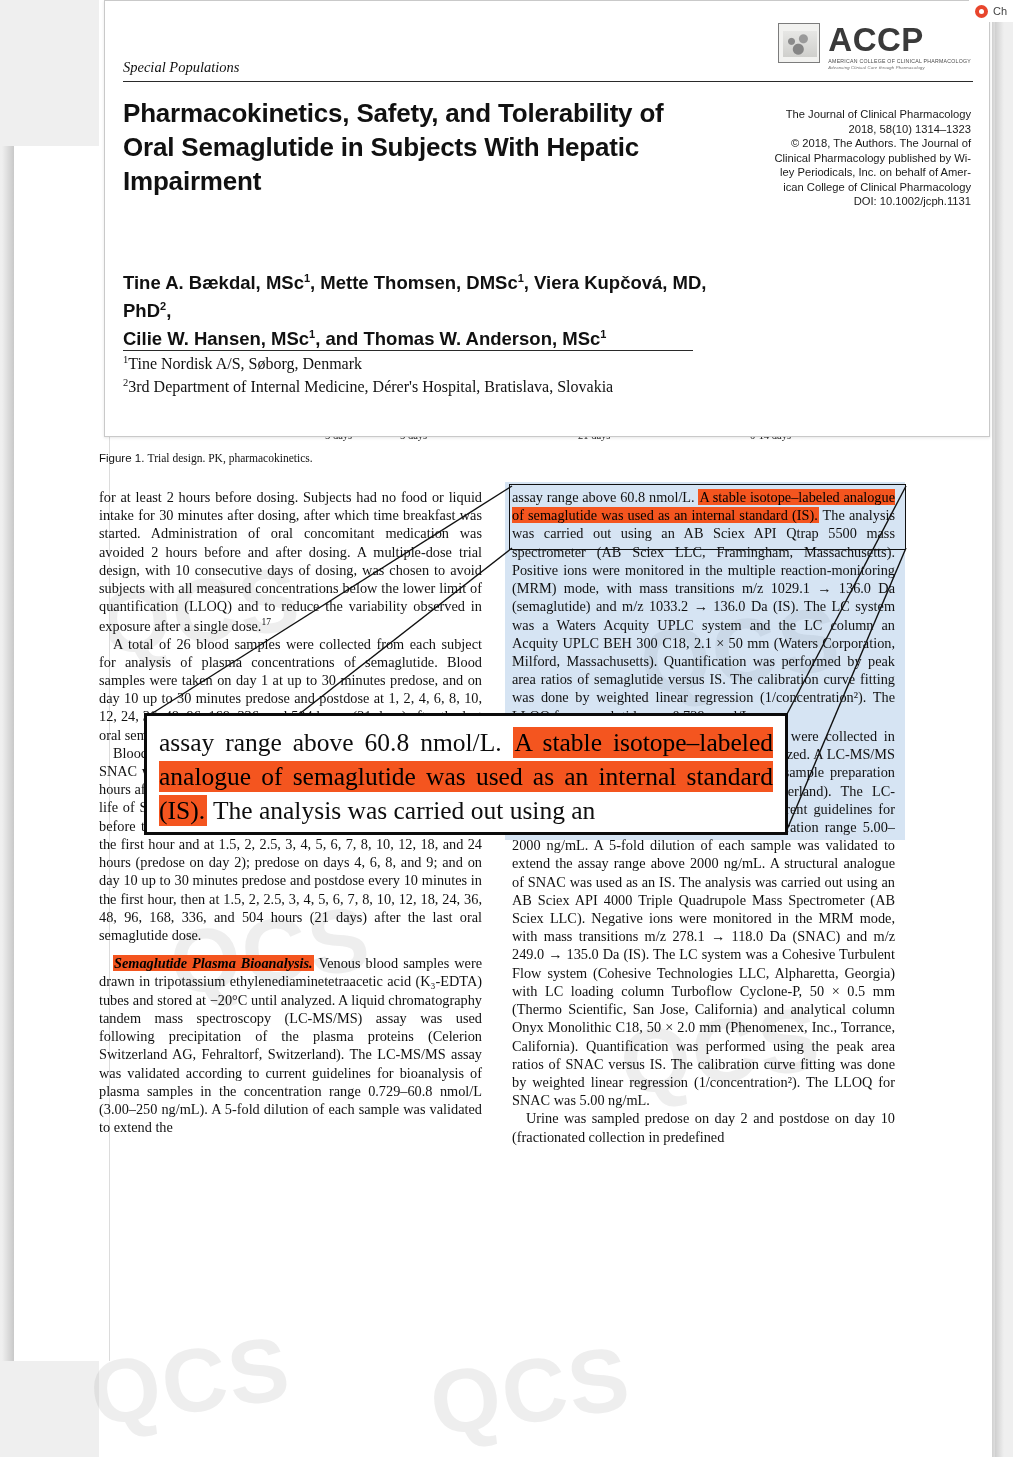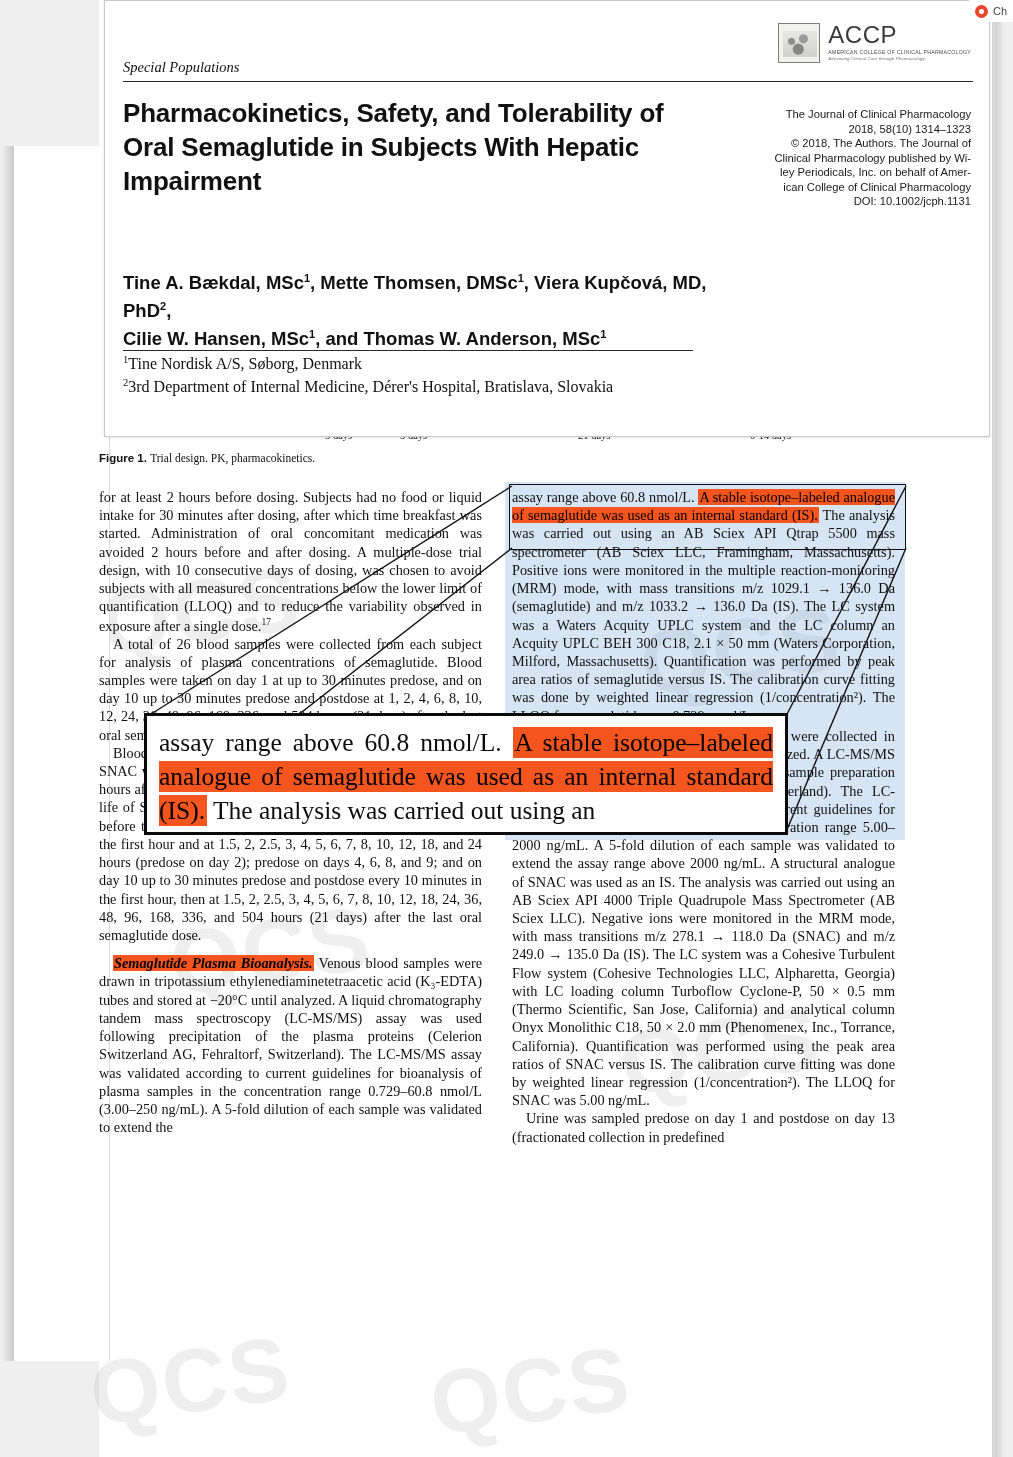--- a/index.html
+++ b/index.html
@@ -89,24 +89,24 @@
     width: 34px; height: 26px;
     background:
       radial-gradient(circle at 25% 40%, #8b8b8b 0 3px, transparent 4px),
       radial-gradient(circle at 60% 30%, #9a9a9a 0 4px, transparent 5px),
       radial-gradient(circle at 45% 70%, #858585 0 5px, transparent 6px),
       linear-gradient(180deg,#e7e7e5,#cfcfcc);
   }
   .accp-text { line-height: 1; }
   .accp-text .big {
     font-family: "Liberation Sans", sans-serif;
-    font-size: 24px;
+    font-size: 33px;
     letter-spacing: 0.5px;
     color: #3a3a3a;
-    font-weight: 400;
+    font-weight: 700;
   }
   .accp-text .sub1 {
     font-family: "Liberation Sans", sans-serif;
     font-size: 5.2px;
     letter-spacing: 0.25px;
     color: #4a4a4a;
     margin-top: 3px;
   }
   .accp-text .sub2 {
     font-family: "Liberation Sans", sans-serif;
@@ -195,21 +195,21 @@
   }
   .fig-ticks span { position: absolute; }
   .fig-caption {
     position: absolute;
     left: 99px; top: 452px;
     z-index: 5;
     font-family: "Liberation Sans", sans-serif;
     font-size: 11.5px;
     color: #111;
   }
-  .fig-caption b { font-weight: bold; }
+  .fig-caption b { font-weight: normal; }
   .fig-caption .cap-txt { font-family: "Liberation Serif", serif; font-size: 11.5px; }
 
   
   .col {
     position: absolute;
     top: 488px;
     width: 383px;
     font-family: "Liberation Serif", serif;
     font-size: 14.3px;
     line-height: 1.275;
@@ -330,21 +330,21 @@
   <div class="col left">
     <p><span>for at least 2 hours before dosing. Subjects had no food or liquid intake for 30 minutes after dosing, after which time breakfast was started. Administration of oral concomitant medication was avoided 2 hours before and after dosing. A multiple-dose trial design, with 10 consecutive days of dosing, was chosen to avoid subjects with all measured concentrations below the lower limit of quantification (LLOQ) and to reduce the variability observed in exposure after a single dose.</span><sup>17</sup></p>
     <p>A total of 26 blood samples were collected from each subject for analysis of plasma concentrations of semaglutide. Blood samples were taken on day 1 at up to 30 minutes predose, and on day 10 up to 30 minutes predose and postdose at 1, 2, 4, 6, 8, 10, 12, 24, 36, 48, 96, 168, 336, and 504 hours (21 days) after the last oral semaglutide dose.</p>
     <p>Blood samples (n = 50) for analysis of plasma concentrations of SNAC were collected at additional time points within the first 24 hours after dosing on days 1 and 10 to account for the shorter half-life of SNAC. On day 1, samples were taken at up to 30 minutes before the first administration and postdose every 10 minutes in the first hour and at 1.5, 2, 2.5, 3, 4, 5, 6, 7, 8, 10, 12, 18, and 24 hours (predose on day 2); predose on days 4, 6, 8, and 9; and on day 10 up to 30 minutes predose and postdose every 10 minutes in the first hour, then at 1.5, 2, 2.5, 3, 4, 5, 6, 7, 8, 10, 12, 18, 24, 36, 48, 96, 168, 336, and 504 hours (21 days) after the last oral semaglutide dose.</p>
     <p style="margin-top:10px; text-indent:14px;"><span class="hl-orange" style="font-style:italic; font-weight:bold;">Semaglutide Plasma Bioanalysis.</span> <span>Venous blood samples were drawn in tripotassium ethylenediaminetetraacetic acid (K₃-EDTA) tubes and stored at −20°C until analyzed. A liquid chromatography tandem mass spectroscopy (LC-MS/MS) assay was used following precipitation of the plasma proteins (Celerion Switzerland AG, Fehraltorf, Switzerland). The LC-MS/MS assay was validated according to current guidelines for bioanalysis of plasma samples in the concentration range 0.729–60.8 nmol/L (3.00–250 ng/mL). A 5-fold dilution of each sample was validated to extend the</span></p>
   </div>
 
   <div class="col right">
     <p><span>assay range above 60.8 nmol/L. </span><span class="hl-orange">A stable isotope–labeled analogue of semaglutide was used as an internal standard (IS).</span><span> The analysis was carried out using an AB Sciex API Qtrap 5500 mass spectrometer (AB Sciex LLC, Framingham, Massachusetts). Positive ions were monitored in the multiple reaction-monitoring (MRM) mode, with mass transitions m/z 1029.1 → 136.0 Da (semaglutide) and m/z 1033.2 → 136.0 Da (IS). The LC system was a Waters Acquity UPLC system and the LC column an Acquity UPLC BEH 300 C18, 2.1 × 50 mm (Waters Corporation, Milford, Massachusetts). Quantification was performed by peak area ratios of semaglutide versus IS. The calibration curve fitting was done by weighted linear regression (1/concentration²). The LLOQ for semaglutide was 0.729 nmol/L.</span></p>
     <p style="text-indent:14px; margin-top:2px;">SNAC Plasma Bioanalysis. Blood samples were collected in K₃-EDTA tubes and stored at −20°C until analyzed. A LC-MS/MS assay was used following in-line solid-phase sample preparation (Celerion Switzerland AG, Fehraltorf, Switzerland). The LC-MS/MS assay was validated according to current guidelines for bioanalysis of plasma samples in the concentration range 5.00–2000 ng/mL. A 5-fold dilution of each sample was validated to extend the assay range above 2000 ng/mL. A structural analogue of SNAC was used as an IS. The analysis was carried out using an AB Sciex API 4000 Triple Quadrupole Mass Spectrometer (AB Sciex LLC). Negative ions were monitored in the MRM mode, with mass transitions m/z 278.1 → 118.0 Da (SNAC) and m/z 249.0 → 135.0 Da (IS). The LC system was a Cohesive Turbulent Flow system (Cohesive Technologies LLC, Alpharetta, Georgia) with LC loading column Turboflow Cyclone-P, 50 × 0.5 mm (Thermo Scientific, San Jose, California) and analytical column Onyx Monolithic C18, 50 × 2.0 mm (Phenomenex, Inc., Torrance, California). Quantification was performed using the peak area ratios of SNAC versus IS. The calibration curve fitting was done by weighted linear regression (1/concentration²). The LLOQ for SNAC was 5.00 ng/mL.</p>
-    <p>Urine was sampled predose on day 1 and postdose on day 13 (fractionated collection in predefined</p>
+    <p>Urine was sampled predose on day 2 and postdose on day 10 (fractionated collection in predefined</p>
   </div>
 
   <svg class="mag-lines">
     <line x1="512" y1="486" x2="148" y2="716" stroke="#111" stroke-width="1.4"></line>
     <line x1="906" y1="486" x2="786" y2="716" stroke="#111" stroke-width="1.4"></line>
     <line x1="512" y1="548" x2="148" y2="832" stroke="#111" stroke-width="1.4"></line>
     <line x1="906" y1="548" x2="786" y2="832" stroke="#111" stroke-width="1.4"></line>
   </svg>
 
   <div class="mag-src"></div>

